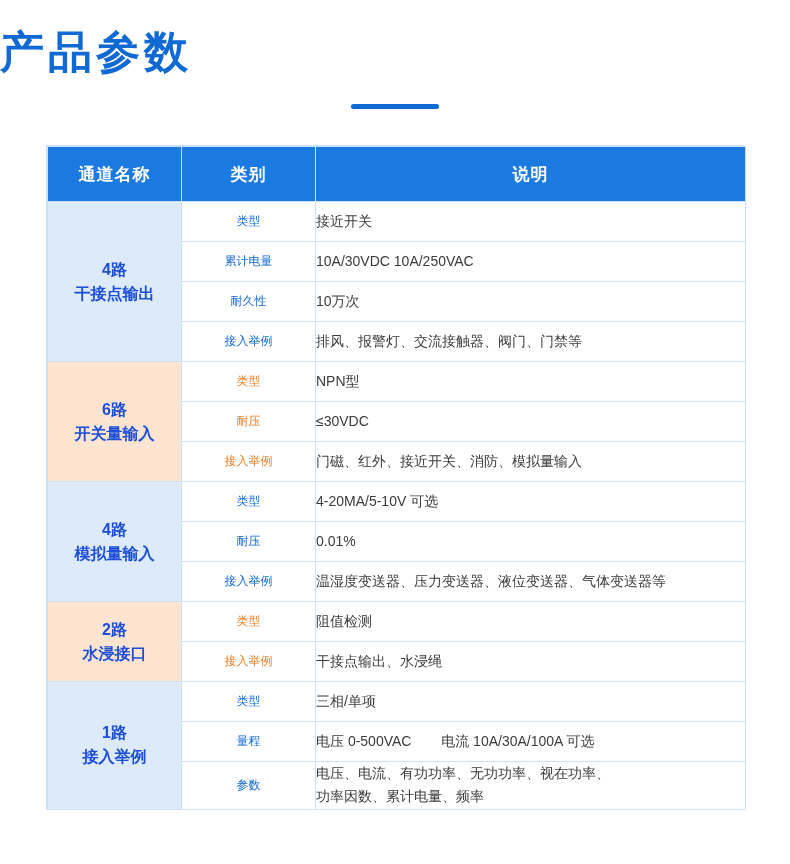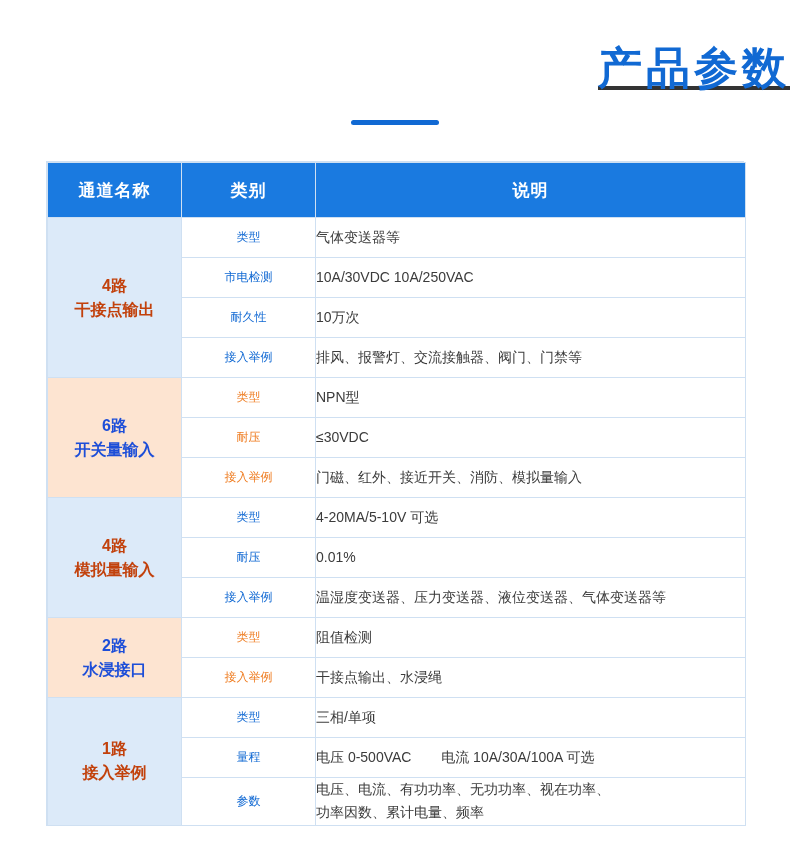--- a/index.html
+++ b/index.html
@@ -14,23 +14,22 @@
     color: #333;
     overflow: hidden;
   }
   .page {
     position: relative;
     width: 790px;
     height: 864px;
     background: #ffffff;
   }
   .title-block {
-    text-align: right;
-    padding-top: 44px;
-    text-decoration: underline;
+    text-align: left;
+    padding-top: 28px;
   }
   .page-title {
     font-size: 44px;
     font-weight: bold;
     color: #1169d3;
     letter-spacing: 4px;
     line-height: 1.1;
     margin: 0;
   }
   .title-underline {
@@ -70,21 +69,21 @@
 
   .grp {
     text-align: center;
     vertical-align: middle;
     font-size: 16px;
     font-weight: bold;
     line-height: 1.5;
   }
   .grp-blue {
     background: #dceaf9;
-    color: #c2410c;
+    color: #1d4ed8;
   }
   .grp-orange {
     background: #fde4d1;
     color: #1d4ed8;
   }
   .lbl {
     text-align: center;
     vertical-align: middle;
     font-size: 12px;
     height: 39px;
@@ -127,24 +126,24 @@
         </tr>
       </thead>
       <tbody>
 
         <tr>
           <td class="grp grp-blue" rowspan="4">
             <div>4路</div>
             <div>干接点输出</div>
           </td>
           <td class="lbl lbl-blue">类型</td>
-          <td class="val">气体变送器等</td>
-        </tr>
-        <tr>
-          <td class="lbl lbl-blue">市电检测</td>
+          <td class="val">接近开关</td>
+        </tr>
+        <tr>
+          <td class="lbl lbl-blue">累计电量</td>
           <td class="val">10A/30VDC  10A/250VAC</td>
         </tr>
         <tr>
           <td class="lbl lbl-blue">耐久性</td>
           <td class="val">10万次</td>
         </tr>
         <tr>
           <td class="lbl lbl-blue">接入举例</td>
           <td class="val">排风、报警灯、交流接触器、阀门、门禁等</td>
         </tr>

